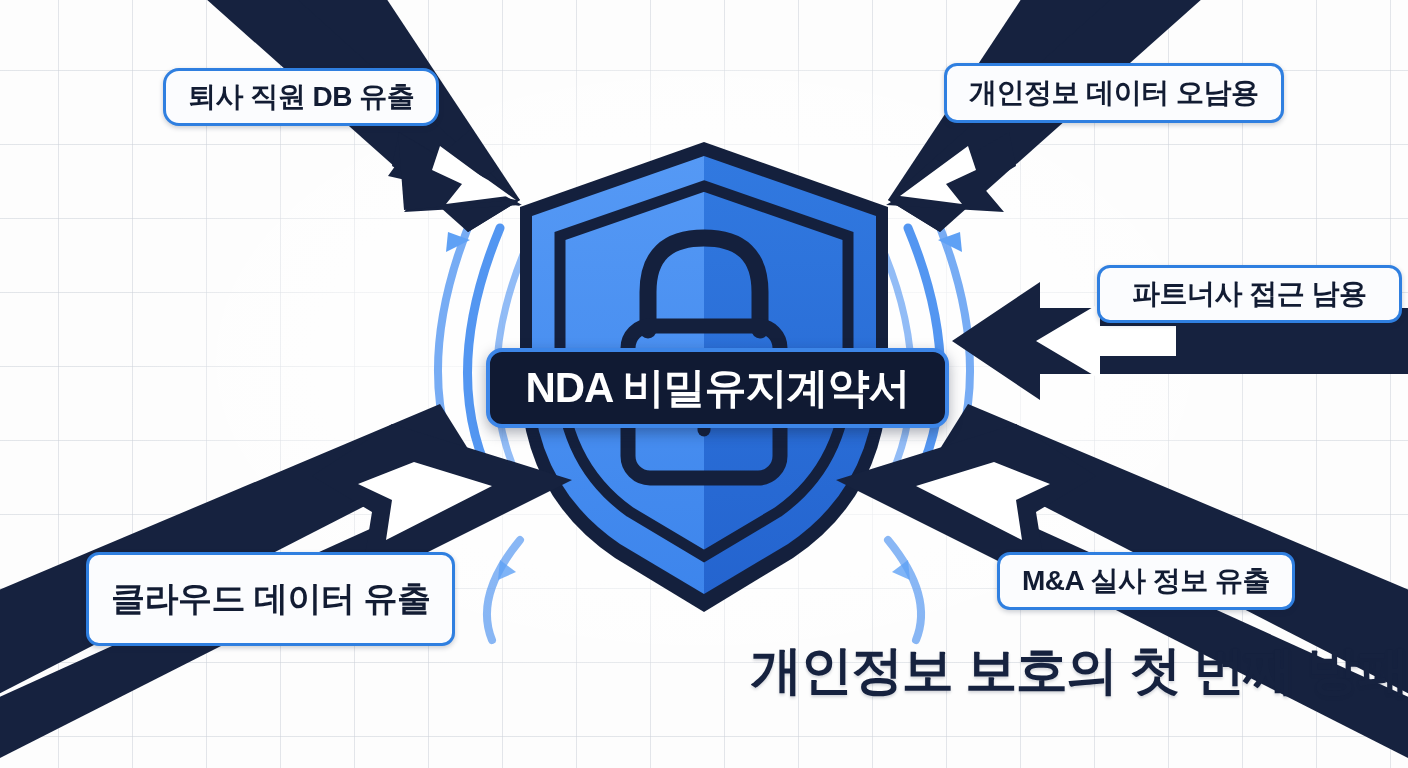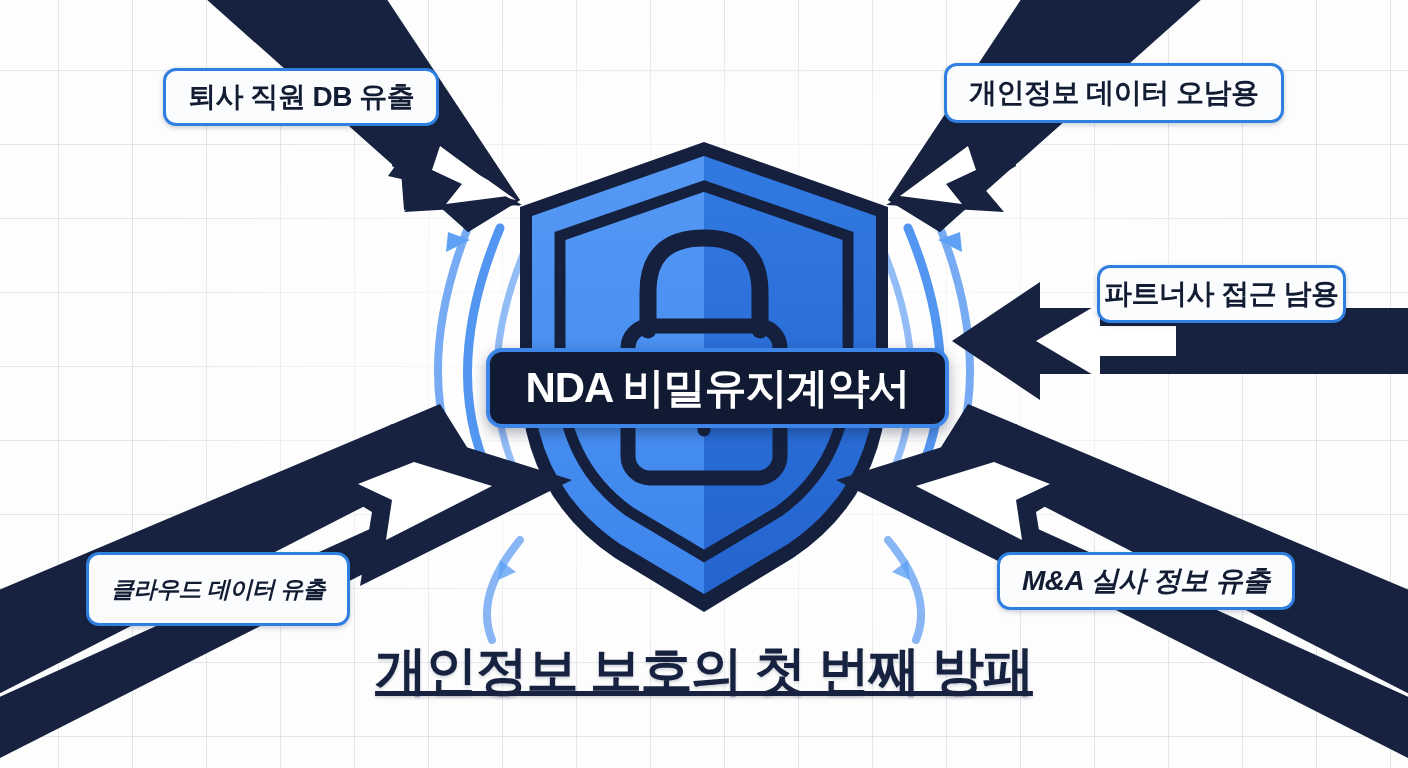--- a/index.html
+++ b/index.html
@@ -36,46 +36,45 @@
     display:flex;align-items:center;justify-content:center;
     background:#fbfcfe;
     border:3.5px solid #2f7fe0;
     border-radius:13px;
     color:#121c33;
     font-weight:700;
     white-space:nowrap;
     box-shadow:0 2px 5px rgba(20,32,61,.22);
     letter-spacing:-.5px;
   }
-  .pill.p-exit   { left:163px; top:68px;  height:52px; padding:0 22px; font-size:28px; }
+  .pill.p-exit   { left:163px; top:68px;  height:52px; padding:0 22px; font-size:28px;border-radius:16px; }
   .pill.p-vendor { left:944px; top:63px;  height:54px; padding:0 22px; font-size:28px; }
-  .pill.p-partner{ left:1097px;top:265px; height:52px; padding:0 4px; font-size:28px; }
-  .pill.p-cloud  { left:86px;  top:552px; height:52px; padding:8px 22px; font-size:23px;font-style:italic; }
-  .pill.p-ma     { left:997px; top:552px; height:52px; padding:0 22px; font-size:28px;font-style:italic; }
+  .pill.p-partner{ left:1097px;top:265px; height:52px; padding:0 32px; font-size:28px; }
+  .pill.p-cloud  { left:86px;  top:552px; height:52px; padding:18px 22px; font-size:34px; }
+  .pill.p-ma     { left:997px; top:552px; height:52px; padding:0 22px; font-size:28px; }
 
   
   .badge{
     position:absolute;left:486px;top:348px;
     width:455px;height:72px;
     display:flex;align-items:center;justify-content:center;
     background:#101a33;
     border:4px solid #3d86e8;
     border-radius:16px;
     color:#ffffff;
     font-size:42px;font-weight:700;letter-spacing:-1px;
     box-shadow:0 5px 14px rgba(16,26,51,.35);
   }
   
   .headline{
     position:absolute;left:0;top:636px;width:1408px;
-    text-align:center;
+    text-align:right;
     color:#16223f;
     font-size:52px;font-weight:800;letter-spacing:-1.5px;
     text-shadow:0 2px 3px rgba(22,34,63,.18);
-    text-decoration:underline;
   }
 </style>
 </head>
 <body>
 
 <div id="stage">
 
   <div class="grid-bg"></div>
   <div class="grid-veil"></div>
 

